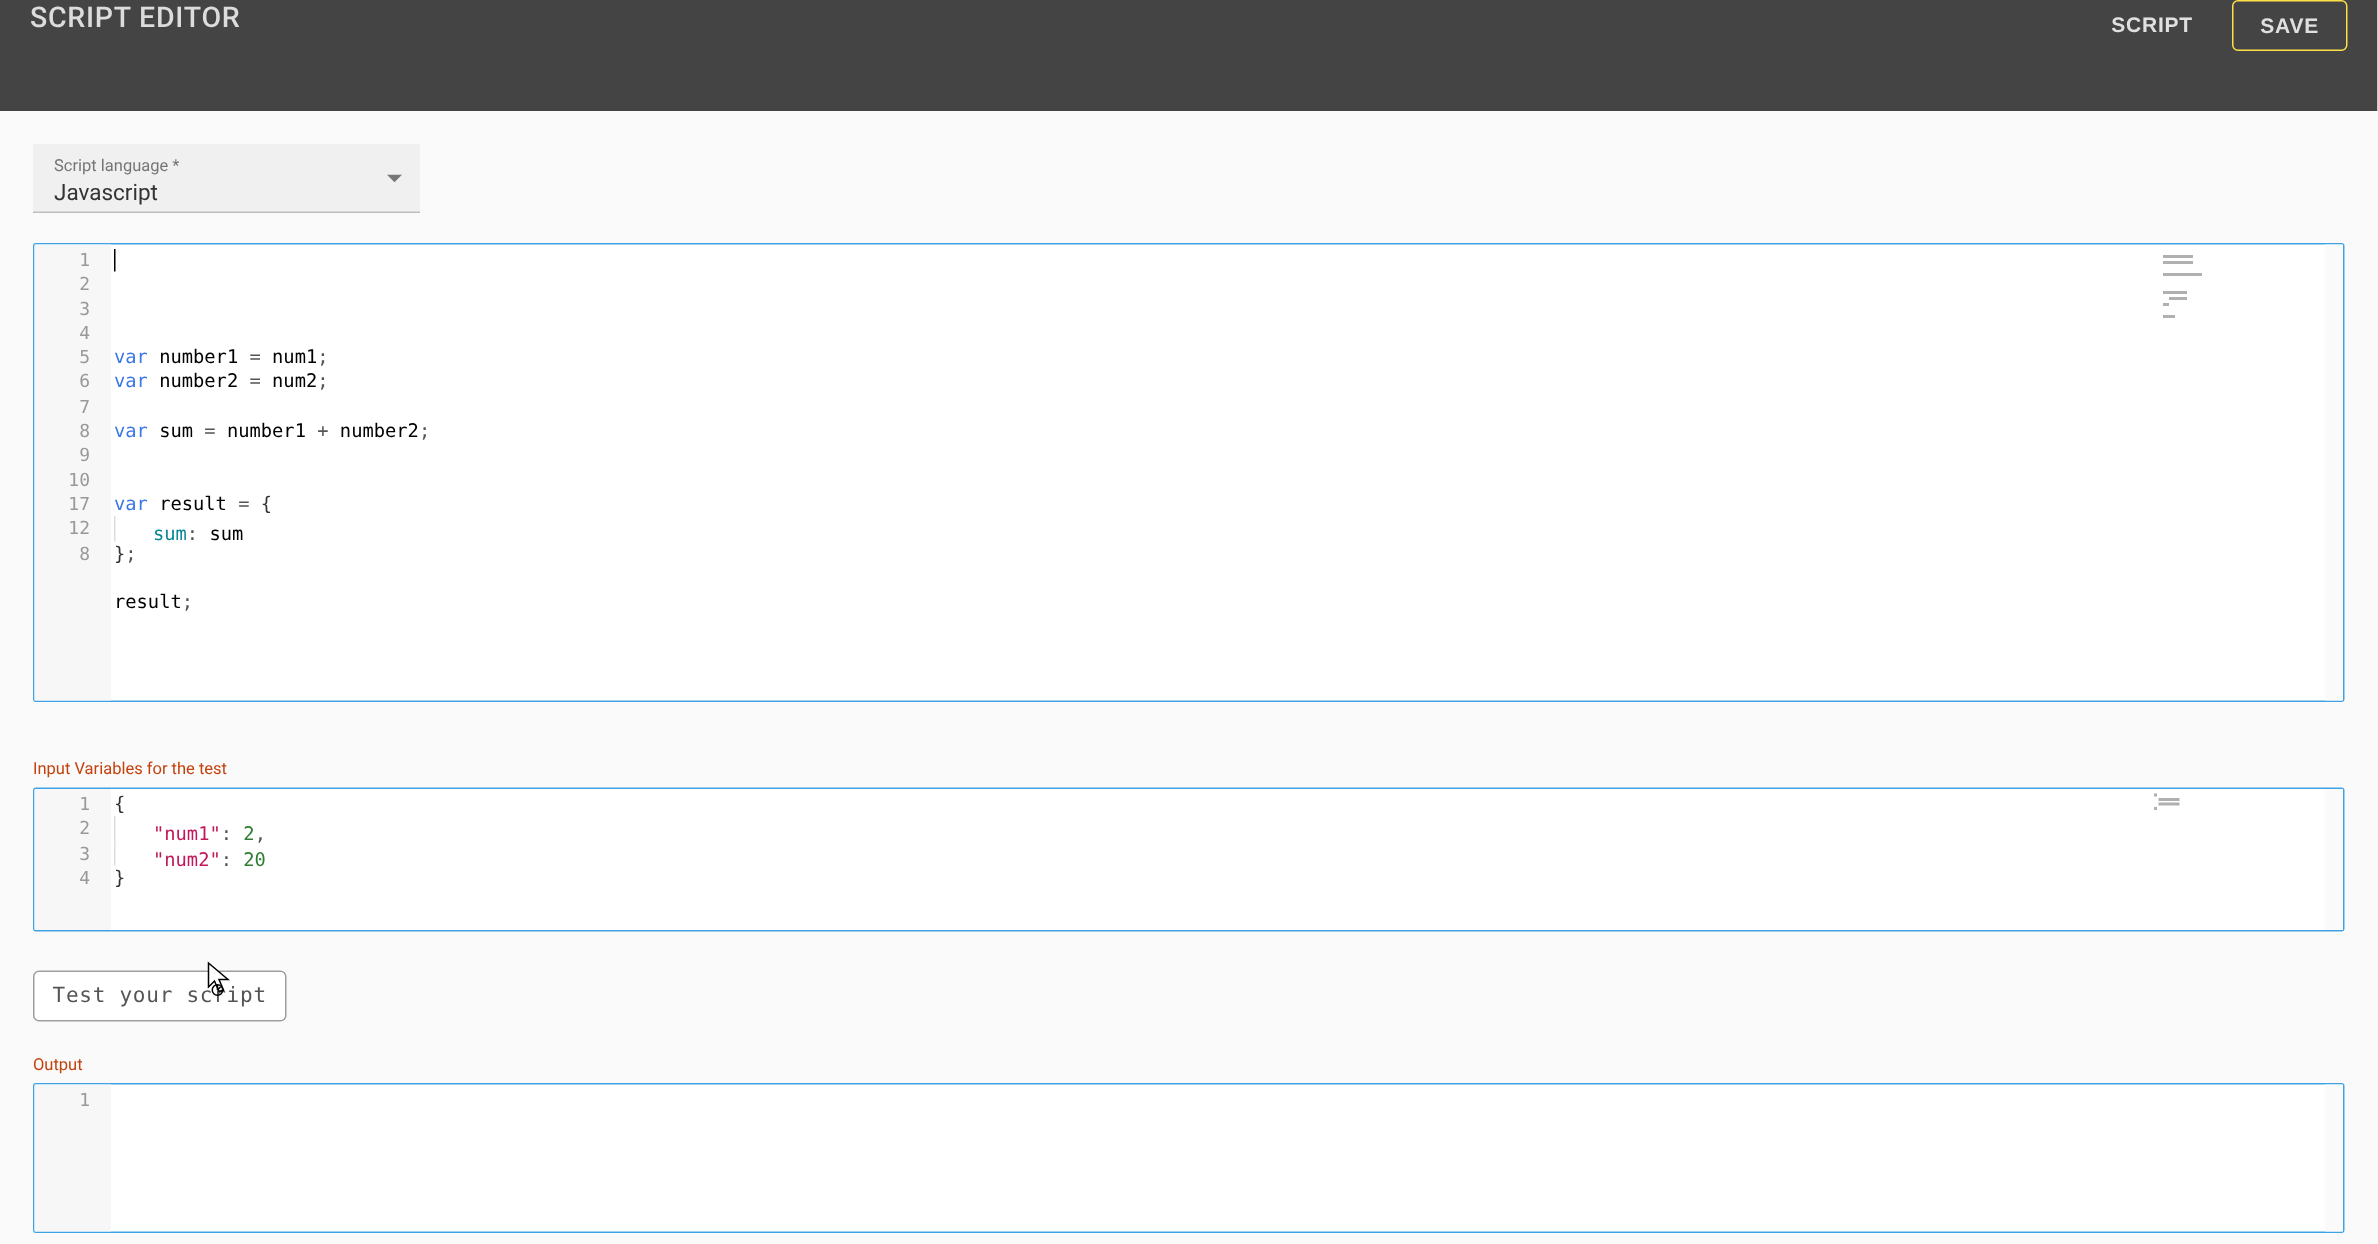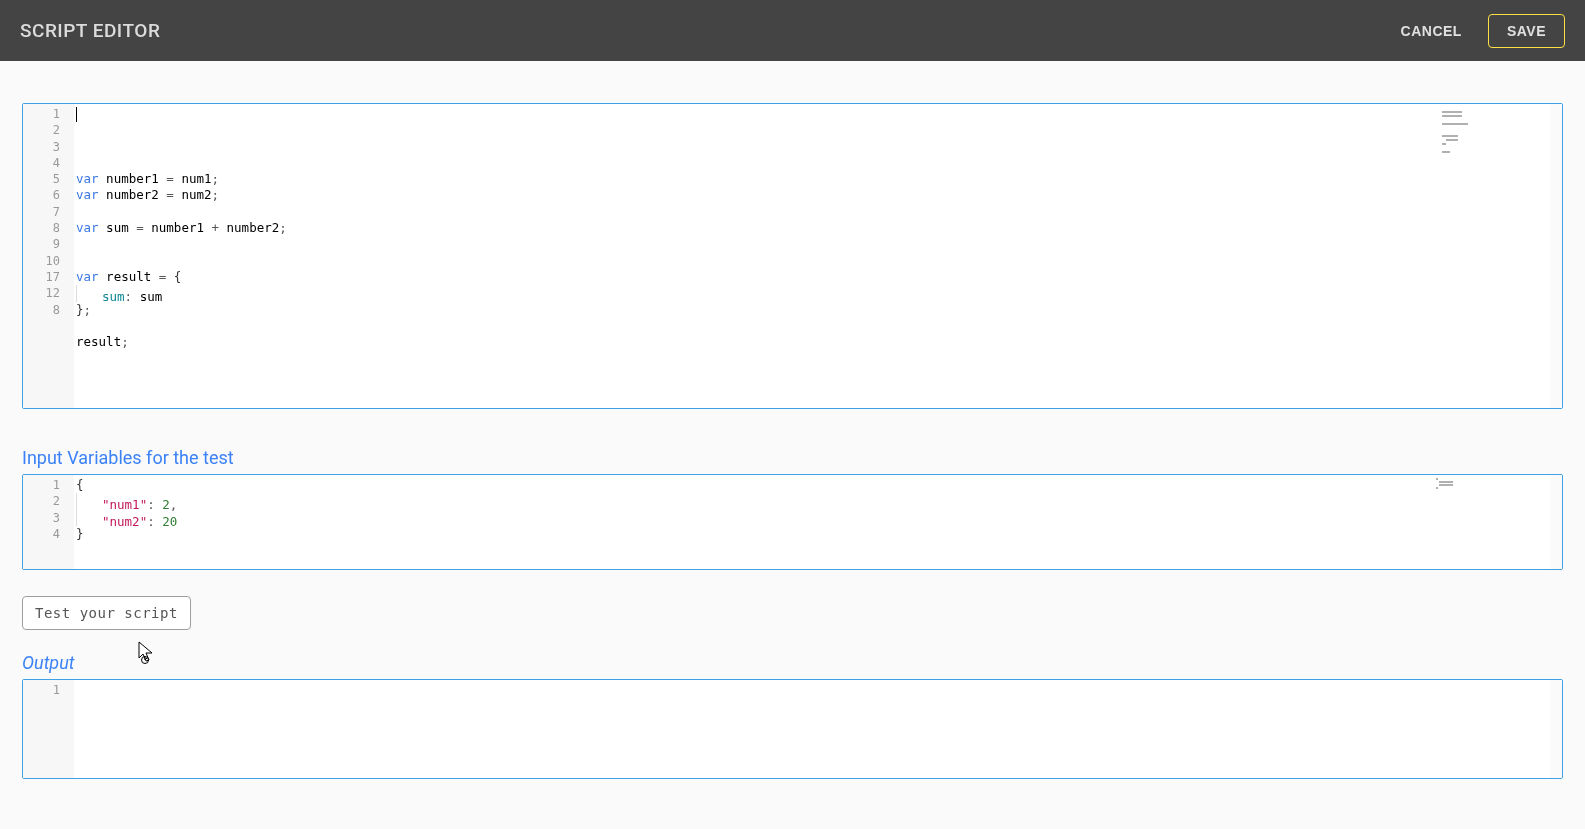--- a/index.html
+++ b/index.html
@@ -1,23 +1,23 @@
 <!DOCTYPE html>
 <html><head>
 <meta charset="utf-8">
 <style>
   * { box-sizing: border-box; margin: 0; padding: 0; }
   html, body { width: 1585px; height: 829px; font-family: "Segoe UI", Roboto, Arial, sans-serif; background: #fafafa; overflow: hidden; }
 
   
   .header {
-    height: 61px;
+    height: 74px;
     background: #444444;
     display: flex;
-    align-items: center;
+    align-items: flex-start;
     padding: 0 20px;
     color: #e0e0e0;
   }
   .header-title {
     flex: 1;
     font-size: 19px;
     letter-spacing: 0.5px;
     font-weight: 500;
     color: #dcdcdc;
   }
@@ -148,25 +148,25 @@
 
   .editor-scroll {
     position: absolute;
     top: 0; right: 0;
     width: 12px;
     height: 100%;
     background: #fafafa;
   }
 
   .section-label {
-    font-size: 18px;
-    color: #3b82f6;
+    font-size: 11px;
+    color: #c2410c;
     margin-top: 38px;
   }
-  .section-label.tight { margin-top: 22px; font-style: italic; }
+  .section-label.tight { margin-top: 22px; }
   .section-label + .editor { margin-top: 6px; }
 
   
   .test-btn {
     margin-top: 26px;
     border: 1px solid #9e9e9e;
     background: #fff;
     color: #555;
     font-family: "Consolas","Menlo",monospace;
     font-size: 14px;
@@ -185,27 +185,32 @@
     width: 20px; height: 24px;
     pointer-events: none;
     z-index: 1000;
   }
 </style>
 </head>
 <body>
 
 <div class="header">
   <div class="header-title">SCRIPT EDITOR</div>
-  <button class="header-btn">CANCEL</button>
+  <button class="header-btn">SCRIPT</button>
   <button class="header-btn save">SAVE</button>
 </div>
 
 <div class="body-area">
 
   
+  <div class="lang-select">
+    <div class="lang-label">Script language *</div>
+    <div class="lang-value">Javascript</div>
+    <span class="lang-caret"></span>
+  </div>
 
   
   <div class="editor main">
     <div class="editor-rows">
       <div class="gutter" id="main-gutter">
           <div>1</div>
           <div>2</div>
           <div>3</div>
           <div>4</div>
           <div>5</div>

